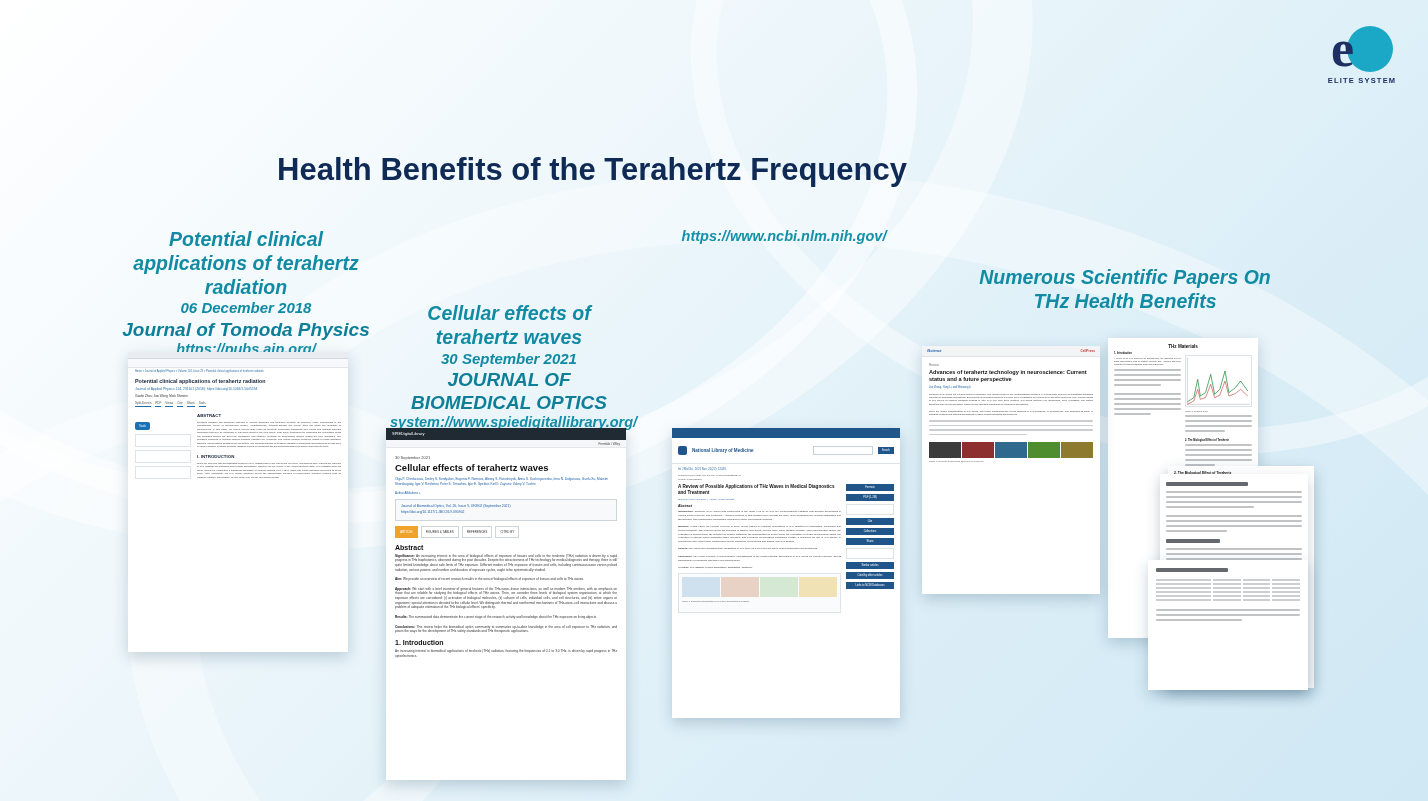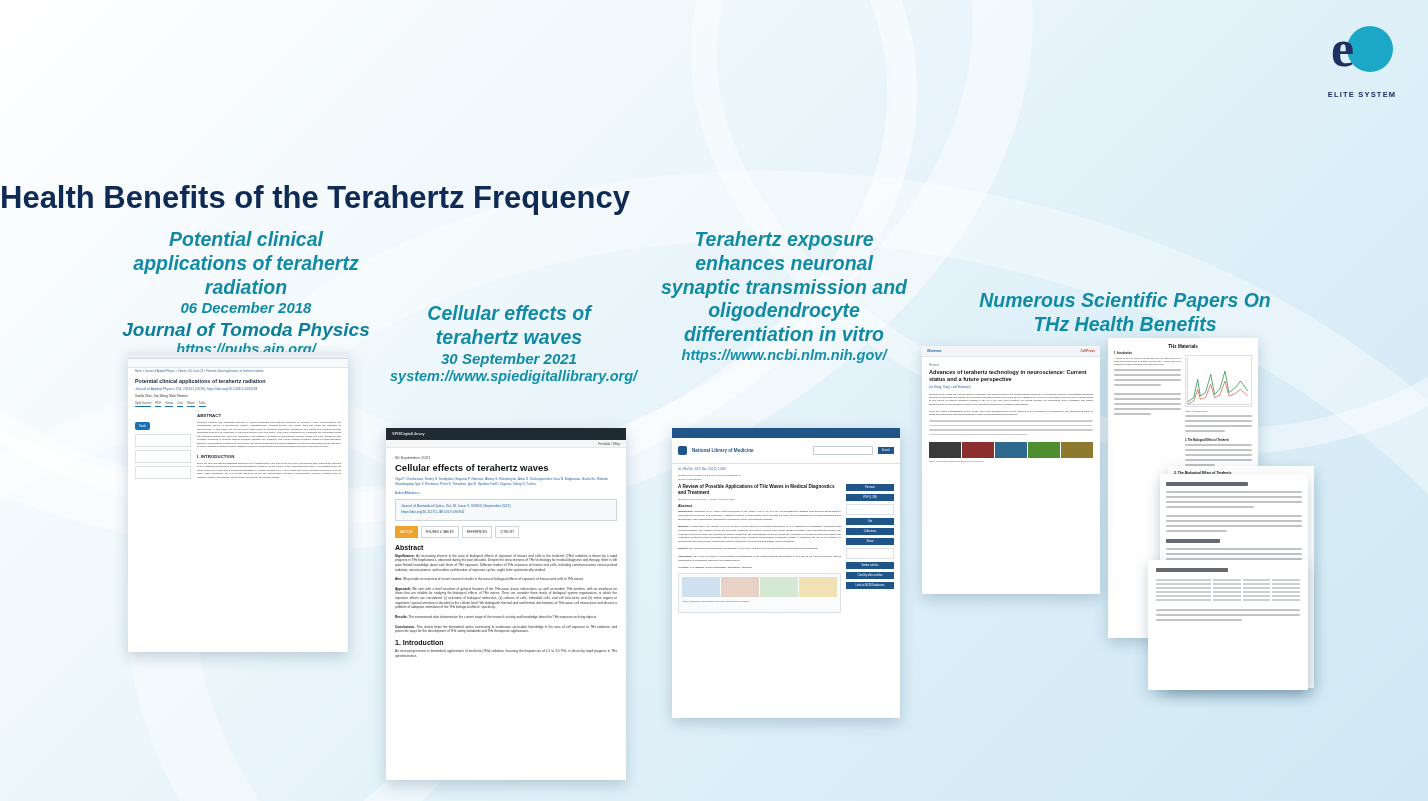--- a/index.html
+++ b/index.html
@@ -36,51 +36,51 @@
     width: 46px; height: 46px; border-radius: 50%;
     background: #1ba7c6;
   }
   #logo .e {
     position: absolute; left: 0; top: 1px;
     font-family: "Liberation Serif", serif;
     font-size: 52px; line-height: 44px; color: #1d2f63; font-weight: bold;
   }
   #logo .lbl {
     text-align: center; font-size: 7.5px; letter-spacing: 1.2px;
-    color: #1d2f63; font-weight: bold; margin-top: 16px;
+    color: #1d2f63; font-weight: bold; margin-top: 2px;
   }
 
   
   #title1 {
     position: absolute; top: 88px; left: 0; width: 1428px; text-align: center;
     font-size: 52px; font-weight: bold; letter-spacing: 1px; color: #1b9cc4;
   }
   #title2 {
-    position: absolute; top: 152px; left: 0; width: 1184px; text-align: left;
-    font-size: 31px; font-weight: bold; color: #0f2a54; margin-top: 28px;
+    position: absolute; top: 152px; left: 0; width: 1184px; text-align: center;
+    font-size: 31px; font-weight: bold; color: #0f2a54;
   }
 
   
   .caption {
     position: absolute;
     text-align: center;
     color: #12879f;
     font-style: italic;
     font-weight: bold;
     line-height: 1.22;
   }
   .caption .t { font-size: 19.5px; color: #118ba4; display: block; }
   .caption .d { font-size: 15px; display: block; color: #118ba4; }
   .caption .j { font-size: 19px; display: block; color: #0f7f99; }
   .caption .u { font-size: 14.5px; display: block; color: #1390aa; font-weight: bold; }
 
   #cap1 { left: 120px; top: 228px; width: 252px; }
   #cap2 { left: 390px; top: 302px; width: 238px; }
   #cap3 { left: 656px; top: 228px; width: 256px; }
-  #cap4 { left: 960px; top: 289px; width: 330px; }
+  #cap4 { left: 960px; top: 266px; width: 330px; }
 
   
   .paper {
     position: absolute;
     background: #ffffff;
     box-shadow: 0 5px 14px rgba(20,60,90,0.22);
     overflow: hidden;
   }
 
   
@@ -193,25 +193,25 @@
   <div class="caption" id="cap1">
     <span class="t">Potential clinical applications of terahertz radiation</span>
     <span class="d">06 December 2018</span>
     <span class="j">Journal of Tomoda Physics</span>
     <span class="u">https://pubs.aip.org/</span>
   </div>
 
   <div class="caption" id="cap2">
     <span class="t">Cellular effects of terahertz waves</span>
     <span class="d">30 September 2021</span>
+    <span class="j">JOURNAL OF BIOMEDICAL OPTICS</span>
     <span class="u">system://www.spiedigitallibrary.org/</span>
   </div>
 
   <div class="caption" id="cap3">
-    <span class="t">Terahertz exposure enhances neuronal synaptic transmission and oligodendrocyte differentiation in vitro</span>
     <span class="u">https://www.ncbi.nlm.nih.gov/</span>
   </div>
 
   <div class="caption" id="cap4">
     <span class="t">Numerous Scientific Papers On THz Health Benefits</span>
   </div>
 
   <div class="paper" id="p1">
     <div class="topbar"></div>
     <div class="nav"></div>

